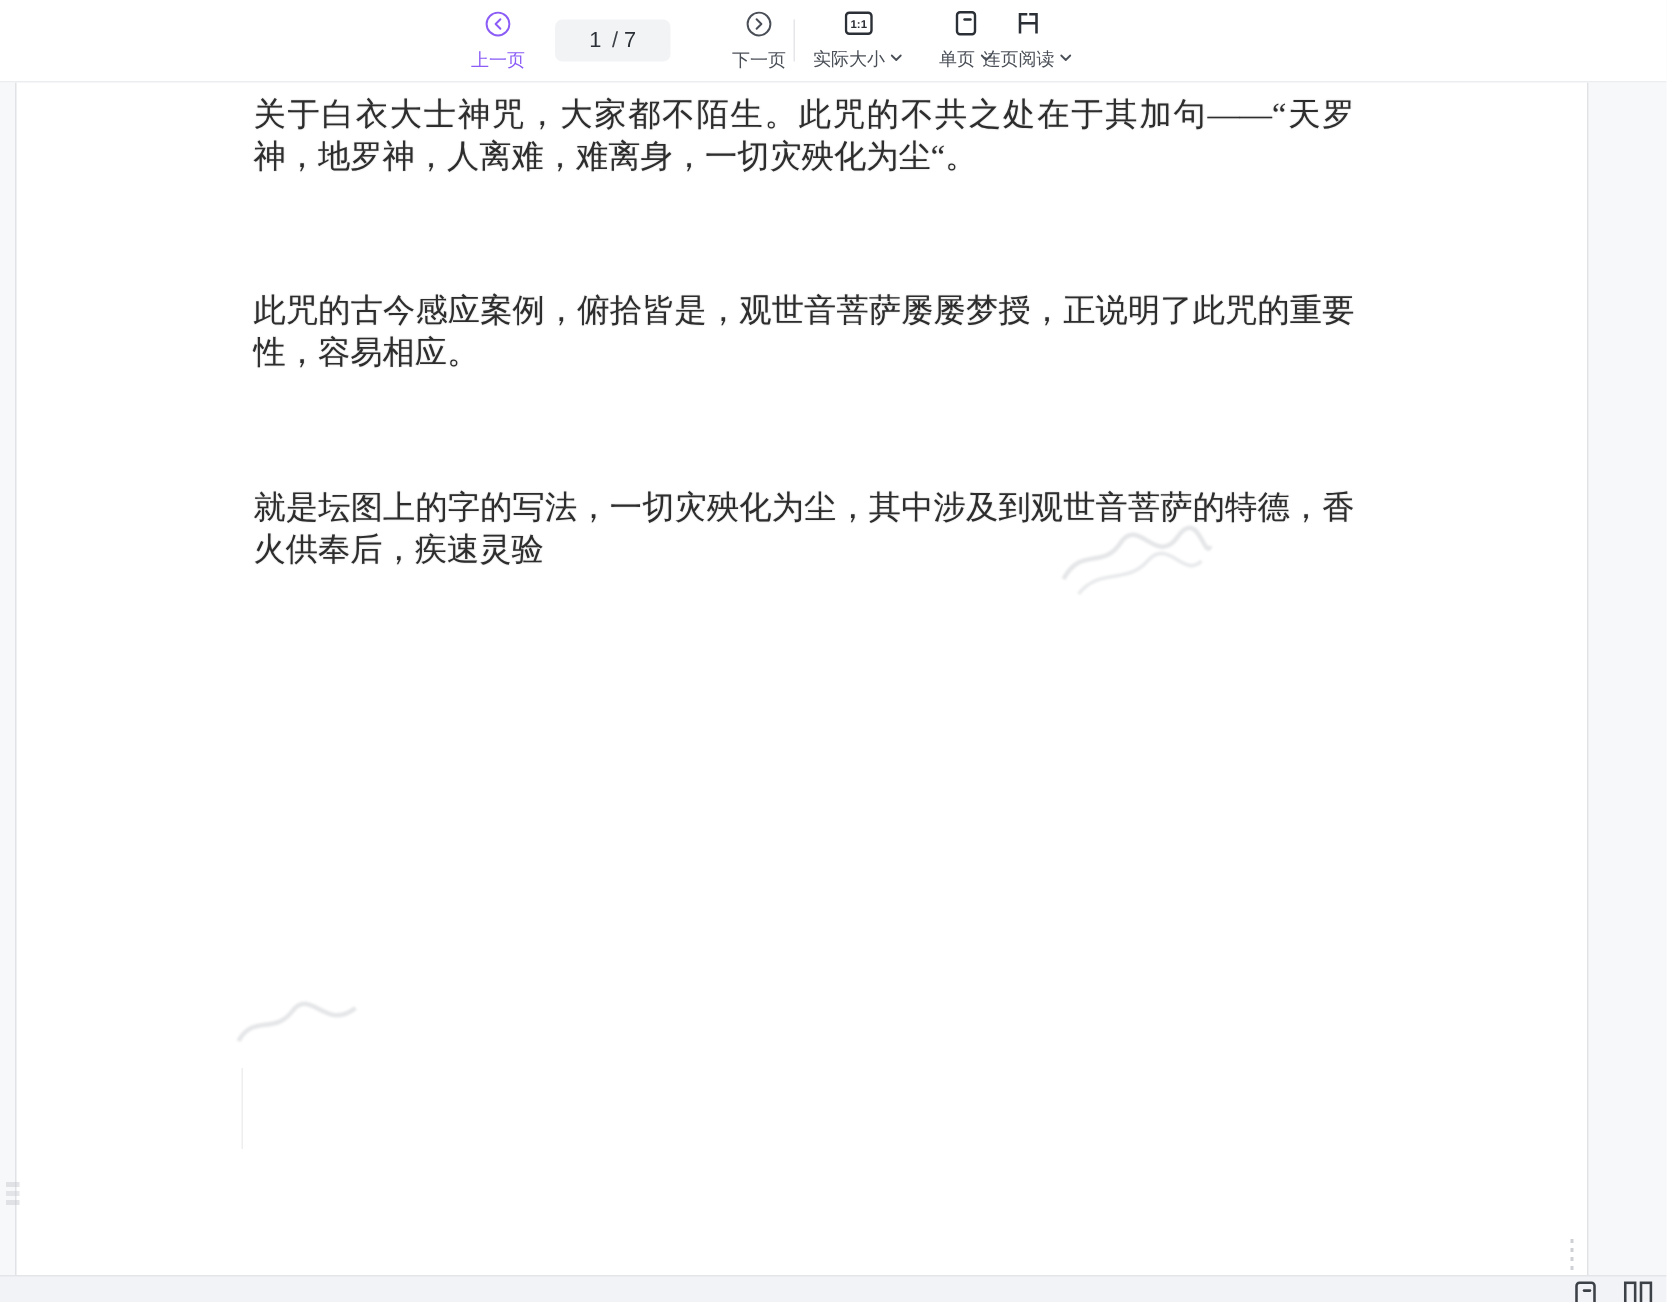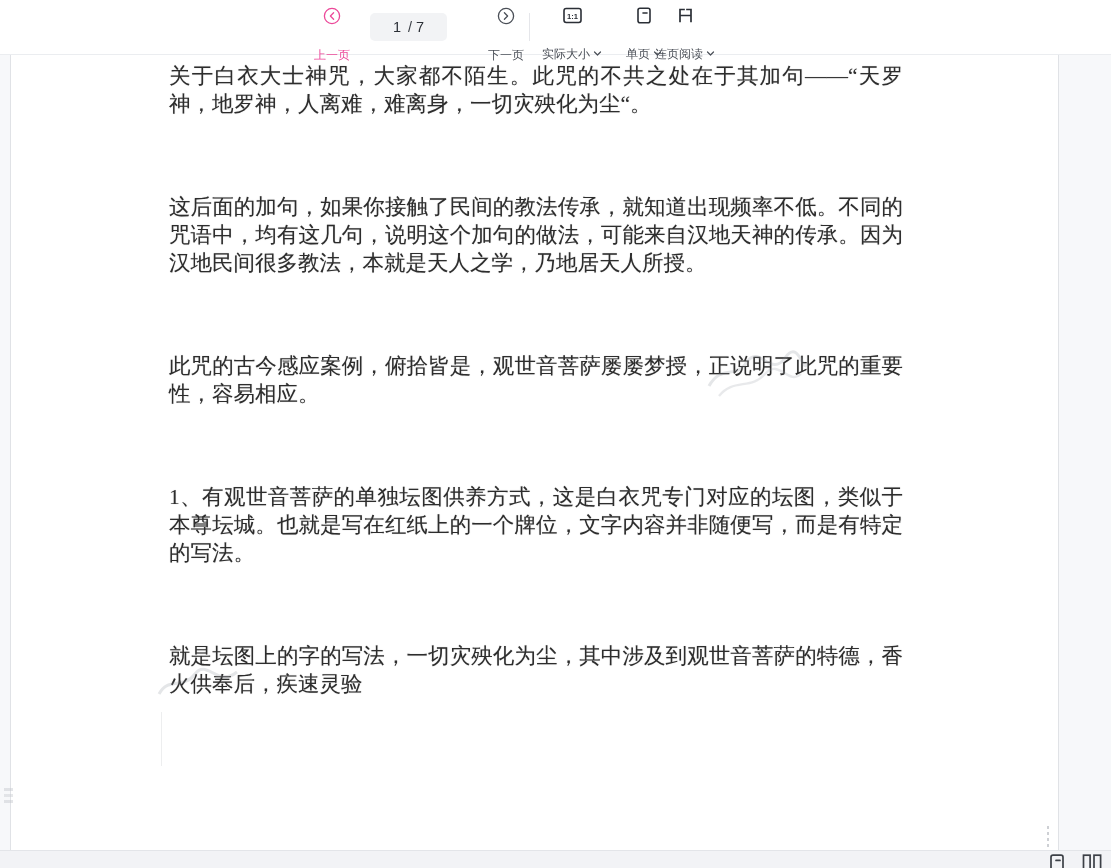--- a/index.html
+++ b/index.html
@@ -9,24 +9,24 @@
     font-family:"Liberation Sans","DejaVu Sans",sans-serif;
     -webkit-font-smoothing:antialiased;
   }
   
   .toolbar{
     position:absolute;left:0;top:0;width:1111px;height:54px;
     background:#ffffff;border-bottom:1px solid #ebedf0;z-index:30;
   }
   .tb-ctl{
     position:absolute;top:7px;display:flex;flex-direction:column;
-    align-items:center;gap:19px;color:#4a4f57;cursor:pointer;user-select:none;
+    align-items:center;gap:3px;color:#4a4f57;cursor:pointer;user-select:none;
   }
   .tb-ctl .lbl{font-size:12px;line-height:14px;white-space:nowrap;display:flex;align-items:center;gap:3px;}
-  .tb-ctl.disabled{color:#ec4899;}
+  .tb-ctl.disabled{color:#8b5cf6;}
   .tb-icon{display:block;}
   .page-box{
     position:absolute;left:370px;top:13px;width:77px;height:28px;
     background:#f2f3f5;border-radius:5px;display:flex;align-items:center;
     justify-content:center;font-size:14.5px;color:#2b2f36;cursor:text;
   }
   .page-box .cur{margin-right:7px;}
   .page-box .sep{margin-right:4px;color:#3c4047;}
   .tb-divider{
     position:absolute;left:529px;top:13px;width:1px;height:28px;background:#e5e6ea;
@@ -157,23 +157,21 @@
       </span>
     </span>
   </div>
 </div>
 
 <div class="viewer">
   <div class="page">
 
     <div class="doc-text">
       <p>关于白衣大士神咒，大家都不陌生。此咒的不共之处在于其加句——“天罗神，地罗神，人离难，难离身，一切灾殃化为尘“。</p>
-      <p>这后面的加句，如果你接触了民间的教法传承，就知道出现频率不低。不同的咒语中，均有这几句，说明这个加句的做法，可能来自汉地天神的传承。因为汉地民间很多教法，本就是天人之学，乃地居天人所授。</p>
       <p>此咒的古今感应案例，俯拾皆是，观世音菩萨屡屡梦授，正说明了此咒的重要性，容易相应。</p>
-      <p>1、有观世音菩萨的单独坛图供养方式，这是白衣咒专门对应的坛图，类似于本尊坛城。也就是写在红纸上的一个牌位，文字内容并非随便写，而是有特定的写法。</p>
       <p>就是坛图上的字的写法，一切灾殃化为尘，其中涉及到观世音菩萨的特德，香火供奉后，疾速灵验</p>
     </div>
 
     <div class="wm" style="left:690px;top:290px;">
       <svg width="110" height="60" viewBox="0 0 110 60" fill="none">
         <path d="M8 42 C 20 20, 34 36, 46 18 S 70 34, 84 14 S 102 30, 106 20" stroke="#8a8f98" stroke-width="3" fill="none"></path>
         <path d="M18 52 C 32 34, 50 46, 64 30 S 88 42, 100 30" stroke="#9aa0a8" stroke-width="2.4" fill="none"></path>
       </svg>
     </div>
     <div class="wm" style="left:142px;top:608px;">

